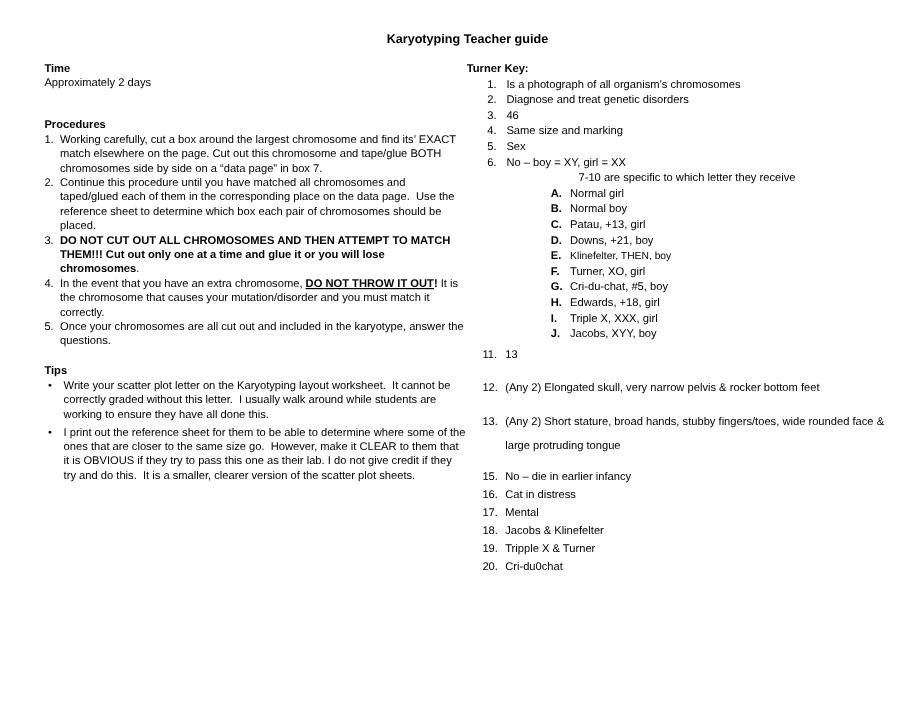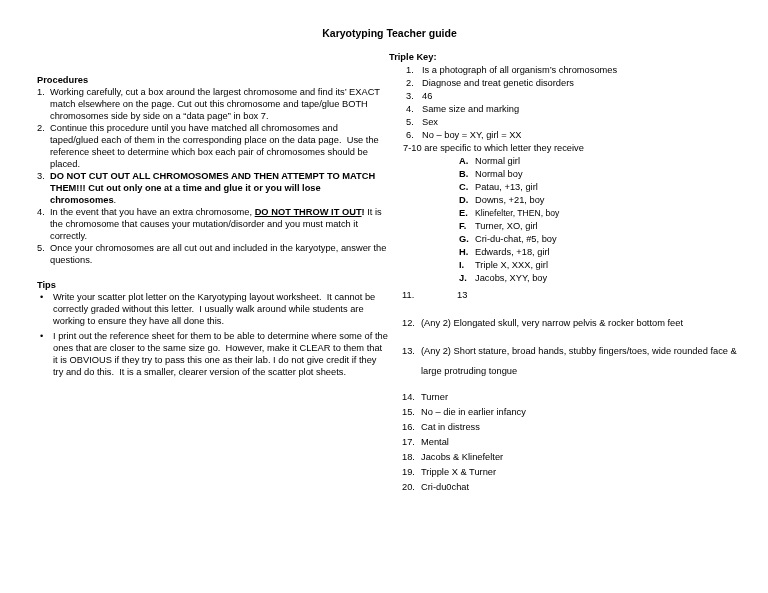--- a/index.html
+++ b/index.html
@@ -20,42 +20,46 @@
   .li .li-body{flex:1;min-width:0;white-space:pre-wrap;}
   .mt-materials{margin-top:9px;}
   .gap{margin-top:8px;}
   .mt-procedures{margin-top:23px;}
   .mt-tips{margin-top:13px;}
   .tips .li .num{flex:0 0 16px;padding-left:3px;}
   .tips .li + .li{margin-top:3px;}
   
   .ak-top{margin-left:17px;}
   .ak-top .num{flex:0 0 16px;}
-  .ak-note{margin-left:14px;}
+  .ak-note{margin-left:14px;text-align:center;}
   .lk{margin-left:70px;}
   .lk .num{flex:0 0 16px;font-weight:700;}
   .lk .li:nth-child(5) .li-body{font-size:8.6px;}
   .akb{margin-left:13px;}
   .akb .num{flex:0 0 19px;}
-  .akb .li:nth-child(1){margin-top:4px;gap:36px;}
+  .akb .li:nth-child(1){margin-top:4px;}
   .akb .li:nth-child(2){margin-top:15px;}
   .akb .li:nth-child(3){margin-top:11px;line-height:20px;}
   .akb .li:nth-child(4){margin-top:10px;}
   .akb .li:nth-child(n+5){margin-top:2px;}
 </style>
 </head>
 <body>
 
 <div class="page">
   <div class="doc-title">Karyotyping Teacher guide</div>
 
   <div class="columns">
 
     <div class="col-left">
 
+      <div>
+        <div class="heading">Time</div>
+        <div class="t">Approximately 2 days</div>
+      </div>
 
 
       <div>
         <div class="heading mt-procedures">Procedures</div>
 
         <div class="li">
           <span class="num">1.</span>
           <div class="li-body">Working carefully, cut a box around the largest chromosome and find its’ EXACT match elsewhere on the page. Cut out this chromosome and tape/glue BOTH chromosomes side by side on a “data page” in box 7.</div>
         </div>
 
@@ -91,21 +95,21 @@
         <div class="li">
           <span class="num">•</span>
           <div class="li-body">I print out the reference sheet for them to be able to determine where some of the ones that are closer to the same size go.  However, make it CLEAR to them that it is OBVIOUS if they try to pass this one as their lab. I do not give credit if they try and do this.  It is a smaller, clearer version of the scatter plot sheets.</div>
         </div>
       </div>
 
     </div>
 
     <div class="col-right">
 
-      <div class="heading">Triple Key:</div>
+      <div class="heading">Turner Key:</div>
 
       <div class="ak-top">
         <div class="li">
           <span class="num">1.</span>
           <div class="li-body">Is a photograph of all organism’s chromosomes</div>
         </div>
         <div class="li">
           <span class="num">2.</span>
           <div class="li-body">Diagnose and treat genetic disorders</div>
         </div>
@@ -177,24 +181,20 @@
           <span class="num">11.</span>
           <div class="li-body">13</div>
         </div>
         <div class="li">
           <span class="num">12.</span>
           <div class="li-body">(Any 2) Elongated skull, very narrow pelvis &amp; rocker bottom feet</div>
         </div>
         <div class="li">
           <span class="num">13.</span>
           <div class="li-body">(Any 2) Short stature, broad hands, stubby fingers/toes, wide rounded face &amp; large protruding tongue</div>
-        </div>
-        <div class="li">
-          <span class="num">14.</span>
-          <div class="li-body">Turner</div>
         </div>
         <div class="li">
           <span class="num">15.</span>
           <div class="li-body">No – die in earlier infancy</div>
         </div>
         <div class="li">
           <span class="num">16.</span>
           <div class="li-body">Cat in distress</div>
         </div>
         <div class="li">

